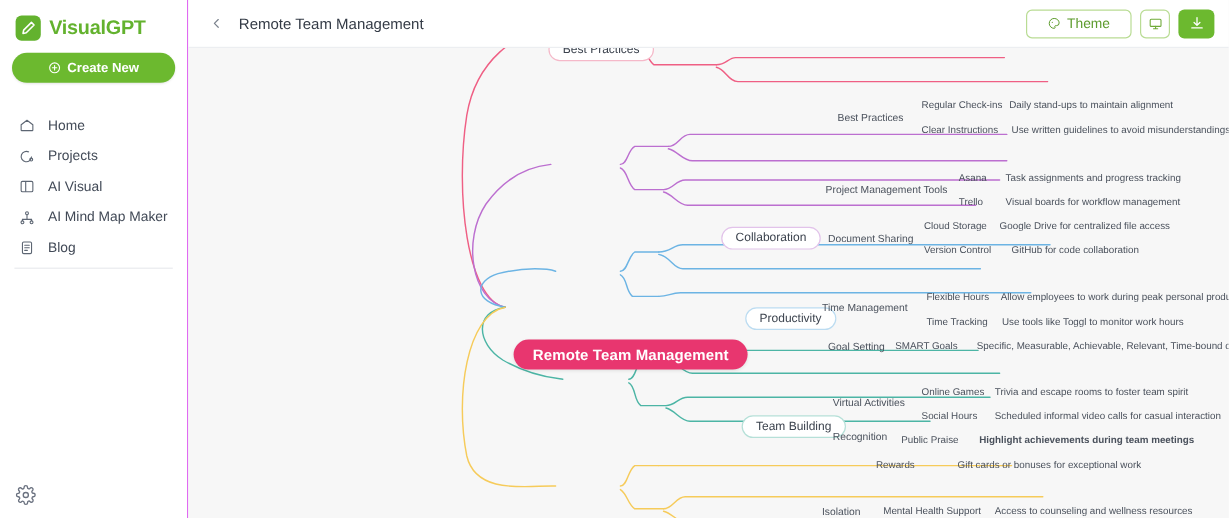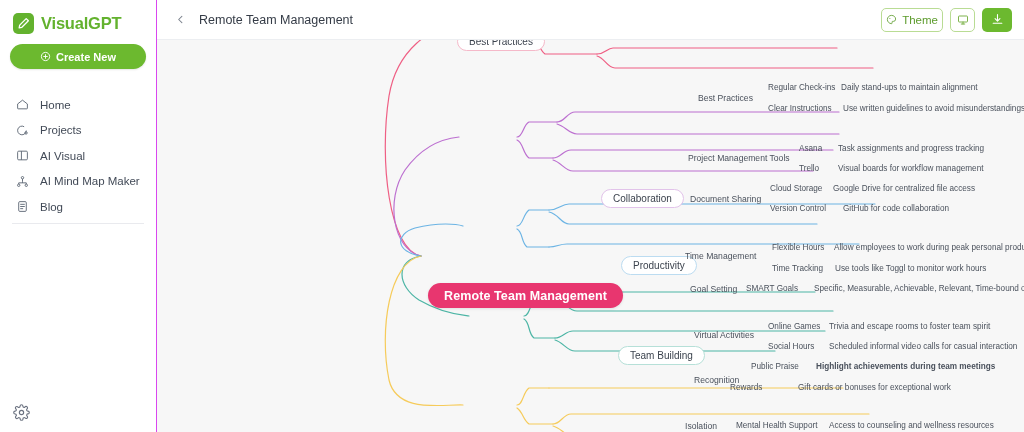--- a/index.html
+++ b/index.html
@@ -64,21 +64,21 @@
   .back-btn {
     width: 22px; height: 22px; margin-left: 12px;
     display: flex; align-items: center; justify-content: center;
     color: #7b828d; cursor: pointer; font-size: 13px;
   }
   .doc-title { margin-left: 8px; font-size: 12.5px; color: #343b46; }
   .topbar-actions { margin-left: auto; display: flex; align-items: center; gap: 7px; margin-right: 12px; }
   .btn-outline {
     height: 24px; border: 1px solid #b9dc94; border-radius: 5px;
     background: #fff; color: #5c9b2c; font-size: 11.5px;
-    display: flex; align-items: center; gap: 5px; padding: 0 4px; cursor: pointer;
+    display: flex; align-items: center; gap: 5px; padding: 0 17px; cursor: pointer;
   }
   .btn-icon-outline {
     width: 25px; height: 24px; border: 1px solid #b9dc94; border-radius: 5px;
     background: #fff; color: #6faa38;
     display: flex; align-items: center; justify-content: center; cursor: pointer;
   }
   .btn-download {
     width: 30px; height: 24px; border-radius: 5px;
     background: #6cb92f; color: #fff;
     display: flex; align-items: center; justify-content: center; cursor: pointer;
@@ -296,21 +296,21 @@
       <div class="node node-l2" style="left:533px; top:244px;">Goal Setting</div>
       <div class="node node-l3" style="left:589px; top:244px;">SMART Goals</div>
       <div class="node node-l4" style="left:657px; top:244px;">Specific, Measurable, Achievable, Relevant, Time-bound objectives</div>
 
       <div class="node node-main" style="left:461px; top:306px; border-color:#b6e0d8;">Team Building</div>
       <div class="node node-l2" style="left:537px; top:290px;">Virtual Activities</div>
       <div class="node node-l3" style="left:611px; top:282px;">Online Games</div>
       <div class="node node-l4" style="left:672px; top:282px;">Trivia and escape rooms to foster team spirit</div>
       <div class="node node-l3" style="left:611px; top:302px;">Social Hours</div>
       <div class="node node-l4" style="left:672px; top:302px;">Scheduled informal video calls for casual interaction</div>
-      <div class="node node-l2" style="left:537px; top:335px;">Recognition</div>
+      <div class="node node-l2" style="left:537px; top:319px;">Recognition</div>
       <div class="node node-l3" style="left:594px; top:322px;">Public Praise</div>
       <div class="node node-l4" style="left:659px; top:322px;font-weight:bold;">Highlight achievements during team meetings</div>
       <div class="node node-l3" style="left:573px; top:343px;">Rewards</div>
       <div class="node node-l4" style="left:641px; top:343px;">Gift cards or bonuses for exceptional work</div>
 
       <div class="node node-l2" style="left:528px; top:381px;">Isolation</div>
       <div class="node node-l3" style="left:579px; top:381px;">Mental Health Support</div>
       <div class="node node-l4" style="left:672px; top:381px;">Access to counseling and wellness resources</div>
 
     </div>

